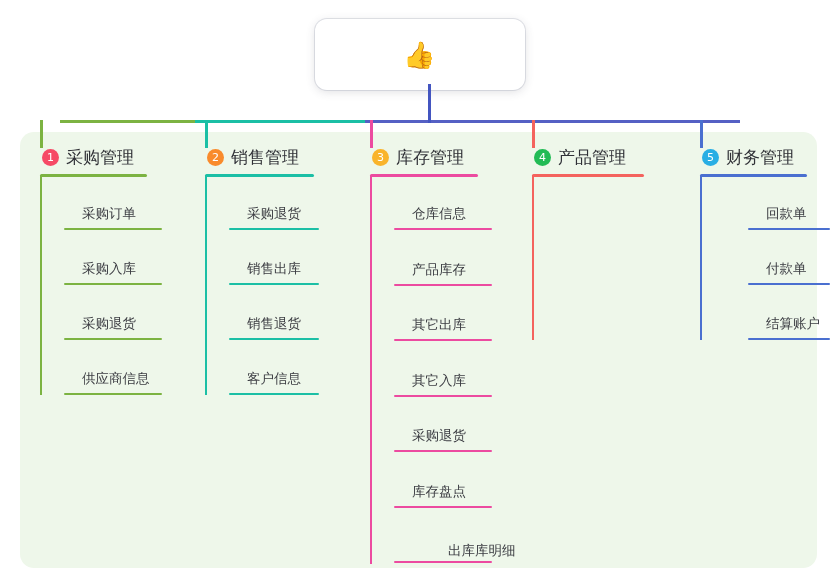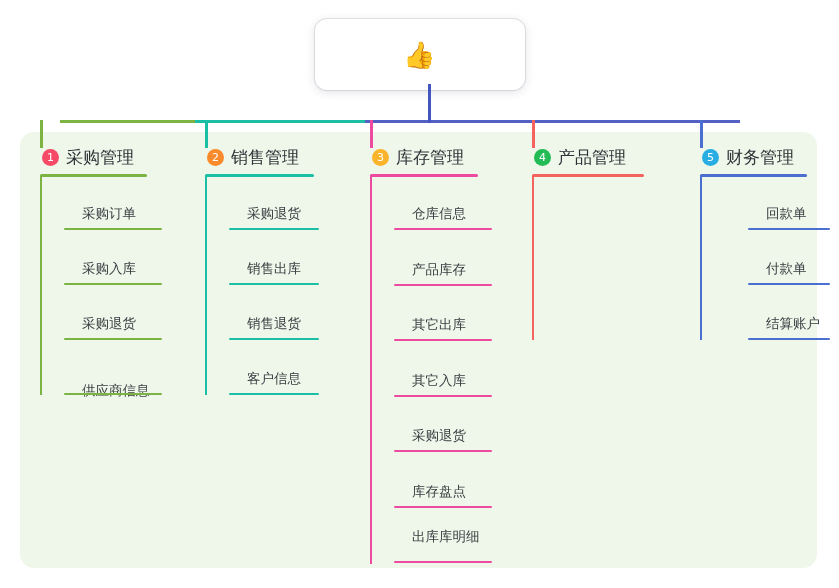--- a/index.html
+++ b/index.html
@@ -105,21 +105,21 @@
           </div>
           <div class="leaf">
             <span class="leaf-label" style="top: 80px;">采购入库</span>
             <span class="leaf-rule" style="background: rgb(124, 179, 66); width: 98px; top: 103px;"></span>
           </div>
           <div class="leaf">
             <span class="leaf-label" style="top: 135px;">采购退货</span>
             <span class="leaf-rule" style="background: rgb(124, 179, 66); width: 98px; top: 158px;"></span>
           </div>
           <div class="leaf">
-            <span class="leaf-label" style="top: 202px; text-align: center;">供应商信息</span>
+            <span class="leaf-label" style="top: 190px; text-align: center;">供应商信息</span>
             <span class="leaf-rule" style="background: rgb(124, 179, 66); width: 98px; top: 213px;"></span>
           </div>
         </div>
       </div>
       <div class="col" style="left: 205px;">
         <div class="col-head">
           <span class="badge" style="background: rgb(249, 139, 44);">2</span>
           <span class="head-label">销售管理</span>
           <span class="head-rule" style="background: rgb(27, 191, 165); width: 109px;"></span>
         </div>
@@ -169,21 +169,21 @@
           </div>
           <div class="leaf">
             <span class="leaf-label" style="top: 247px;">采购退货</span>
             <span class="leaf-rule" style="background: rgb(236, 75, 160); width: 98px; top: 270px;"></span>
           </div>
           <div class="leaf">
             <span class="leaf-label" style="top: 302.5px;">库存盘点</span>
             <span class="leaf-rule" style="background: rgb(236, 75, 160); width: 98px; top: 325.5px;"></span>
           </div>
           <div class="leaf">
-            <span class="leaf-label" style="top: 348px;">出库库明细</span>
+            <span class="leaf-label" style="top: 362px; margin-left: 36px;">出库库明细</span>
             <span class="leaf-rule" style="background: rgb(236, 75, 160); width: 98px; top: 381px;"></span>
           </div>
         </div>
       </div>
       <div class="col" style="left: 532px;">
         <div class="col-head">
           <span class="badge" style="background: rgb(34, 187, 85);">4</span>
           <span class="head-label">产品管理</span>
           <span class="head-rule" style="background: rgb(244, 99, 94); width: 112px;"></span>
         </div>

